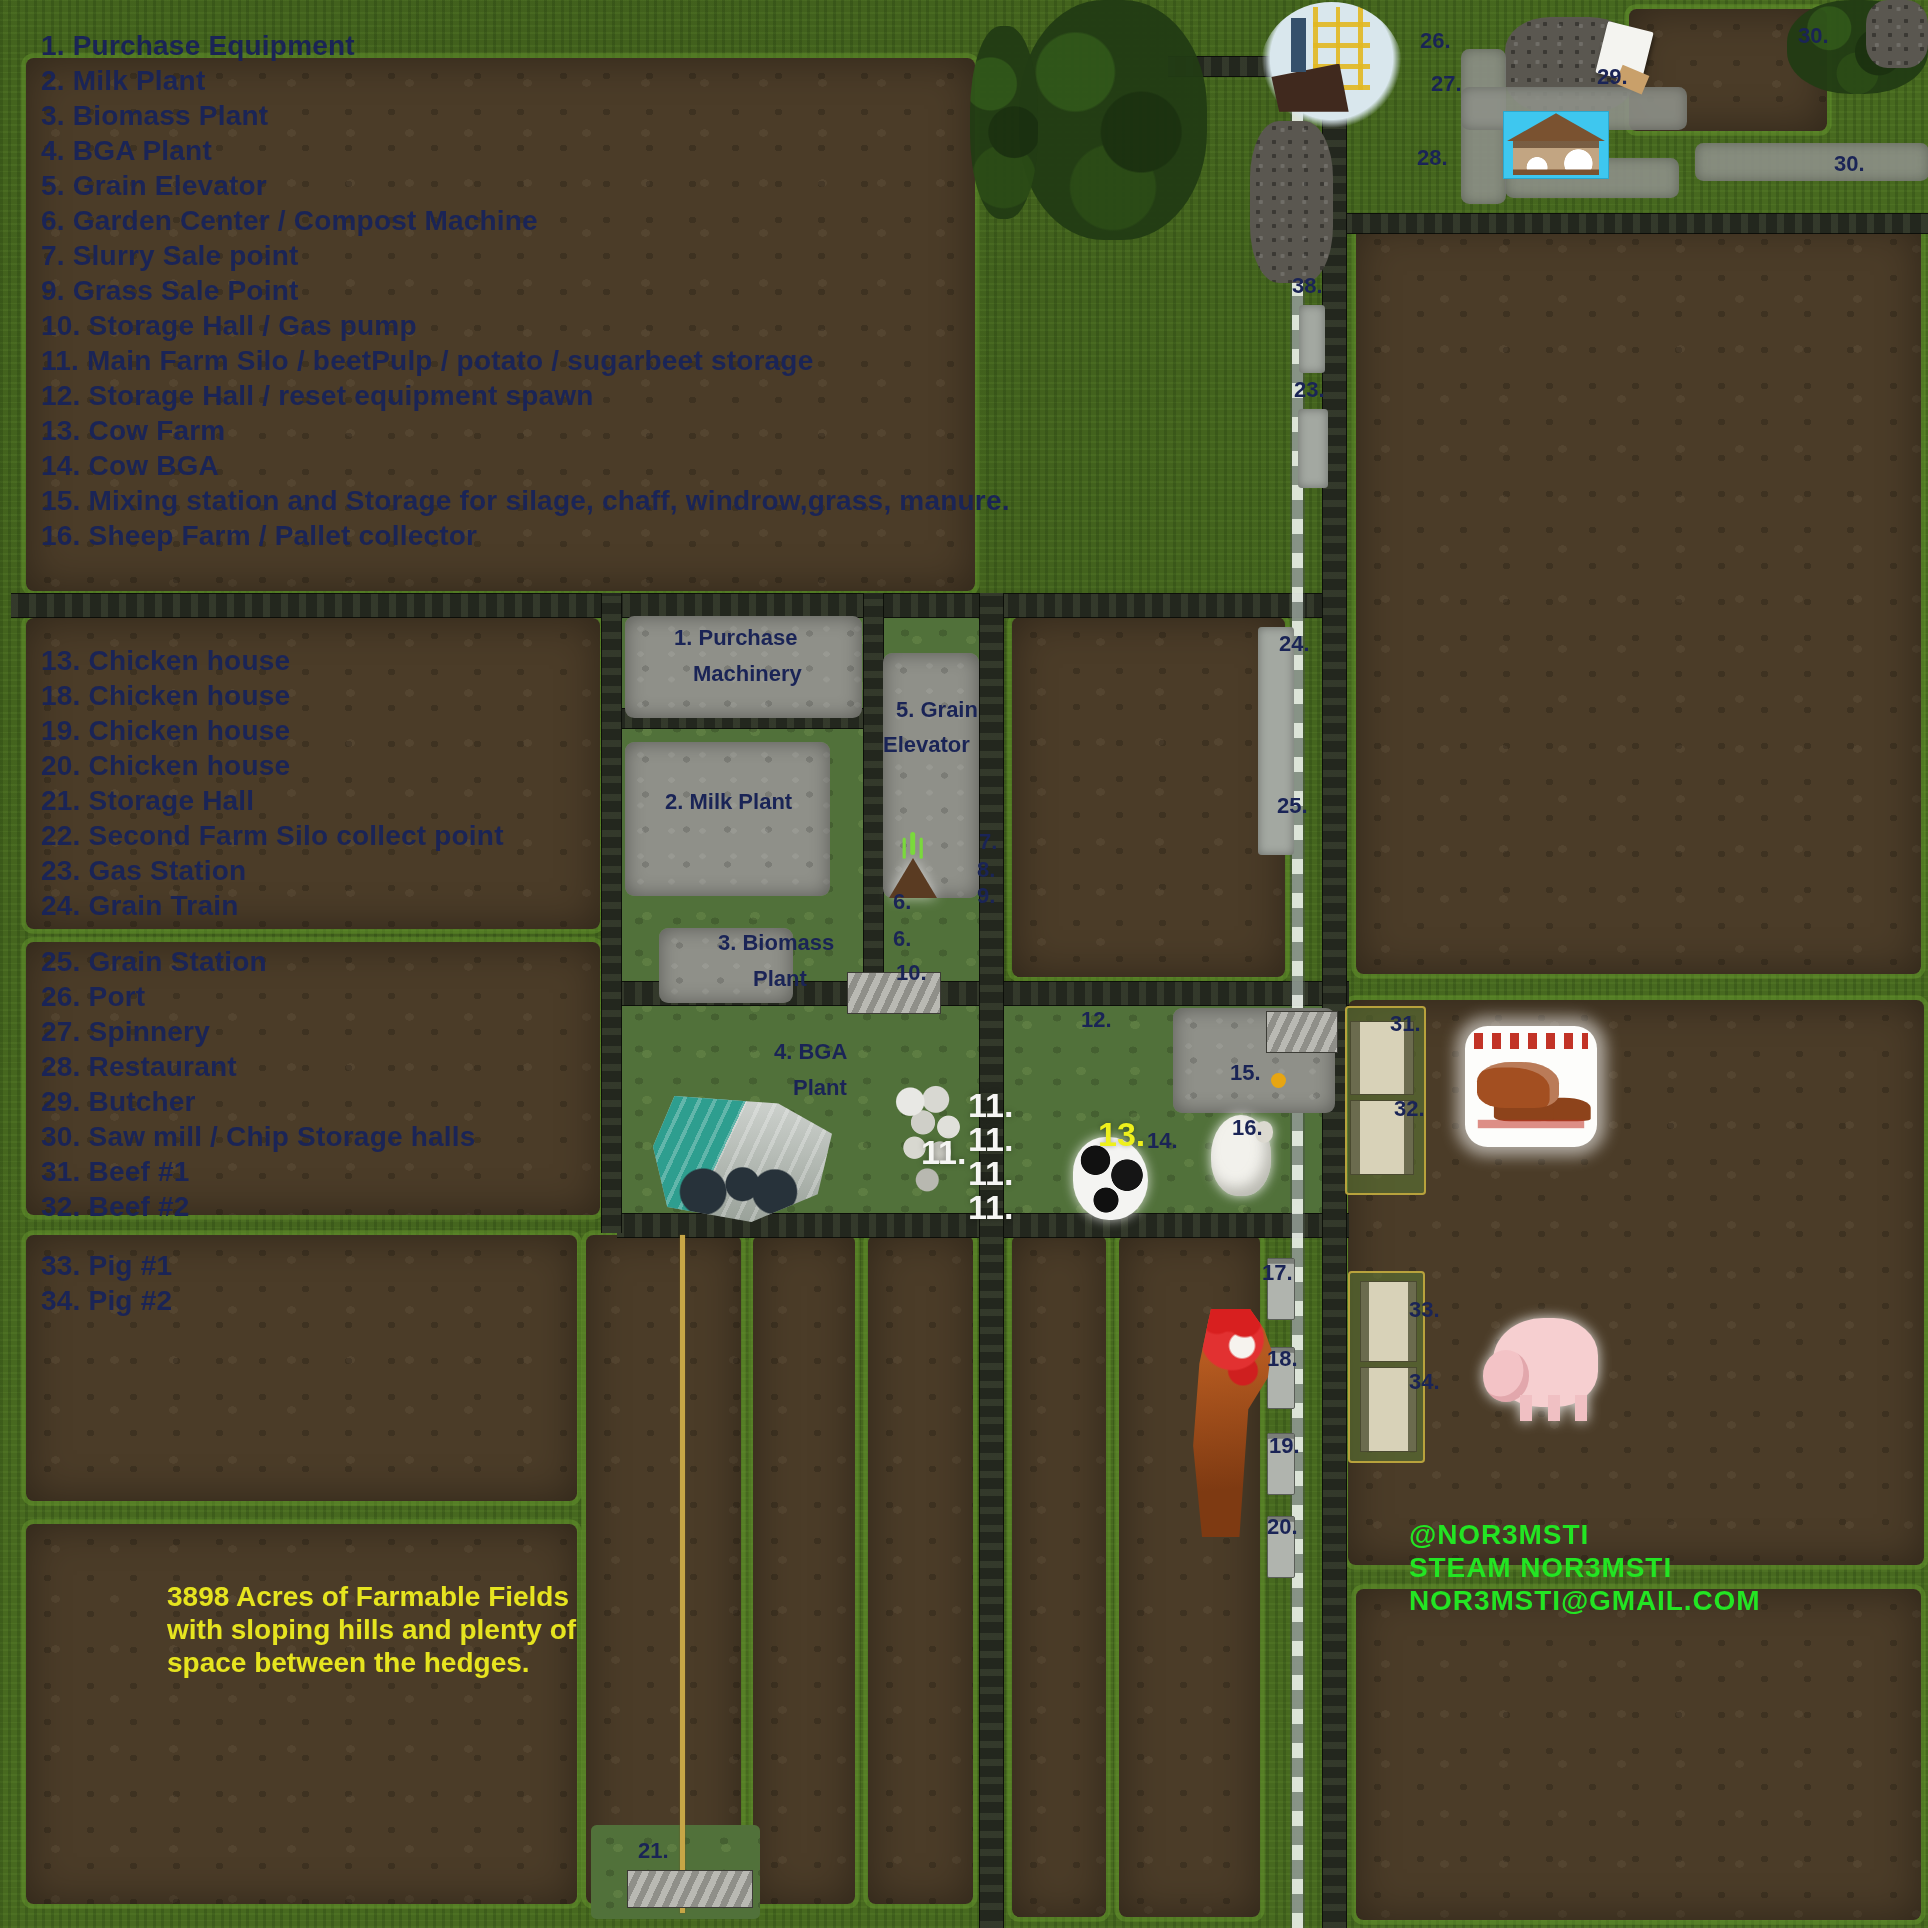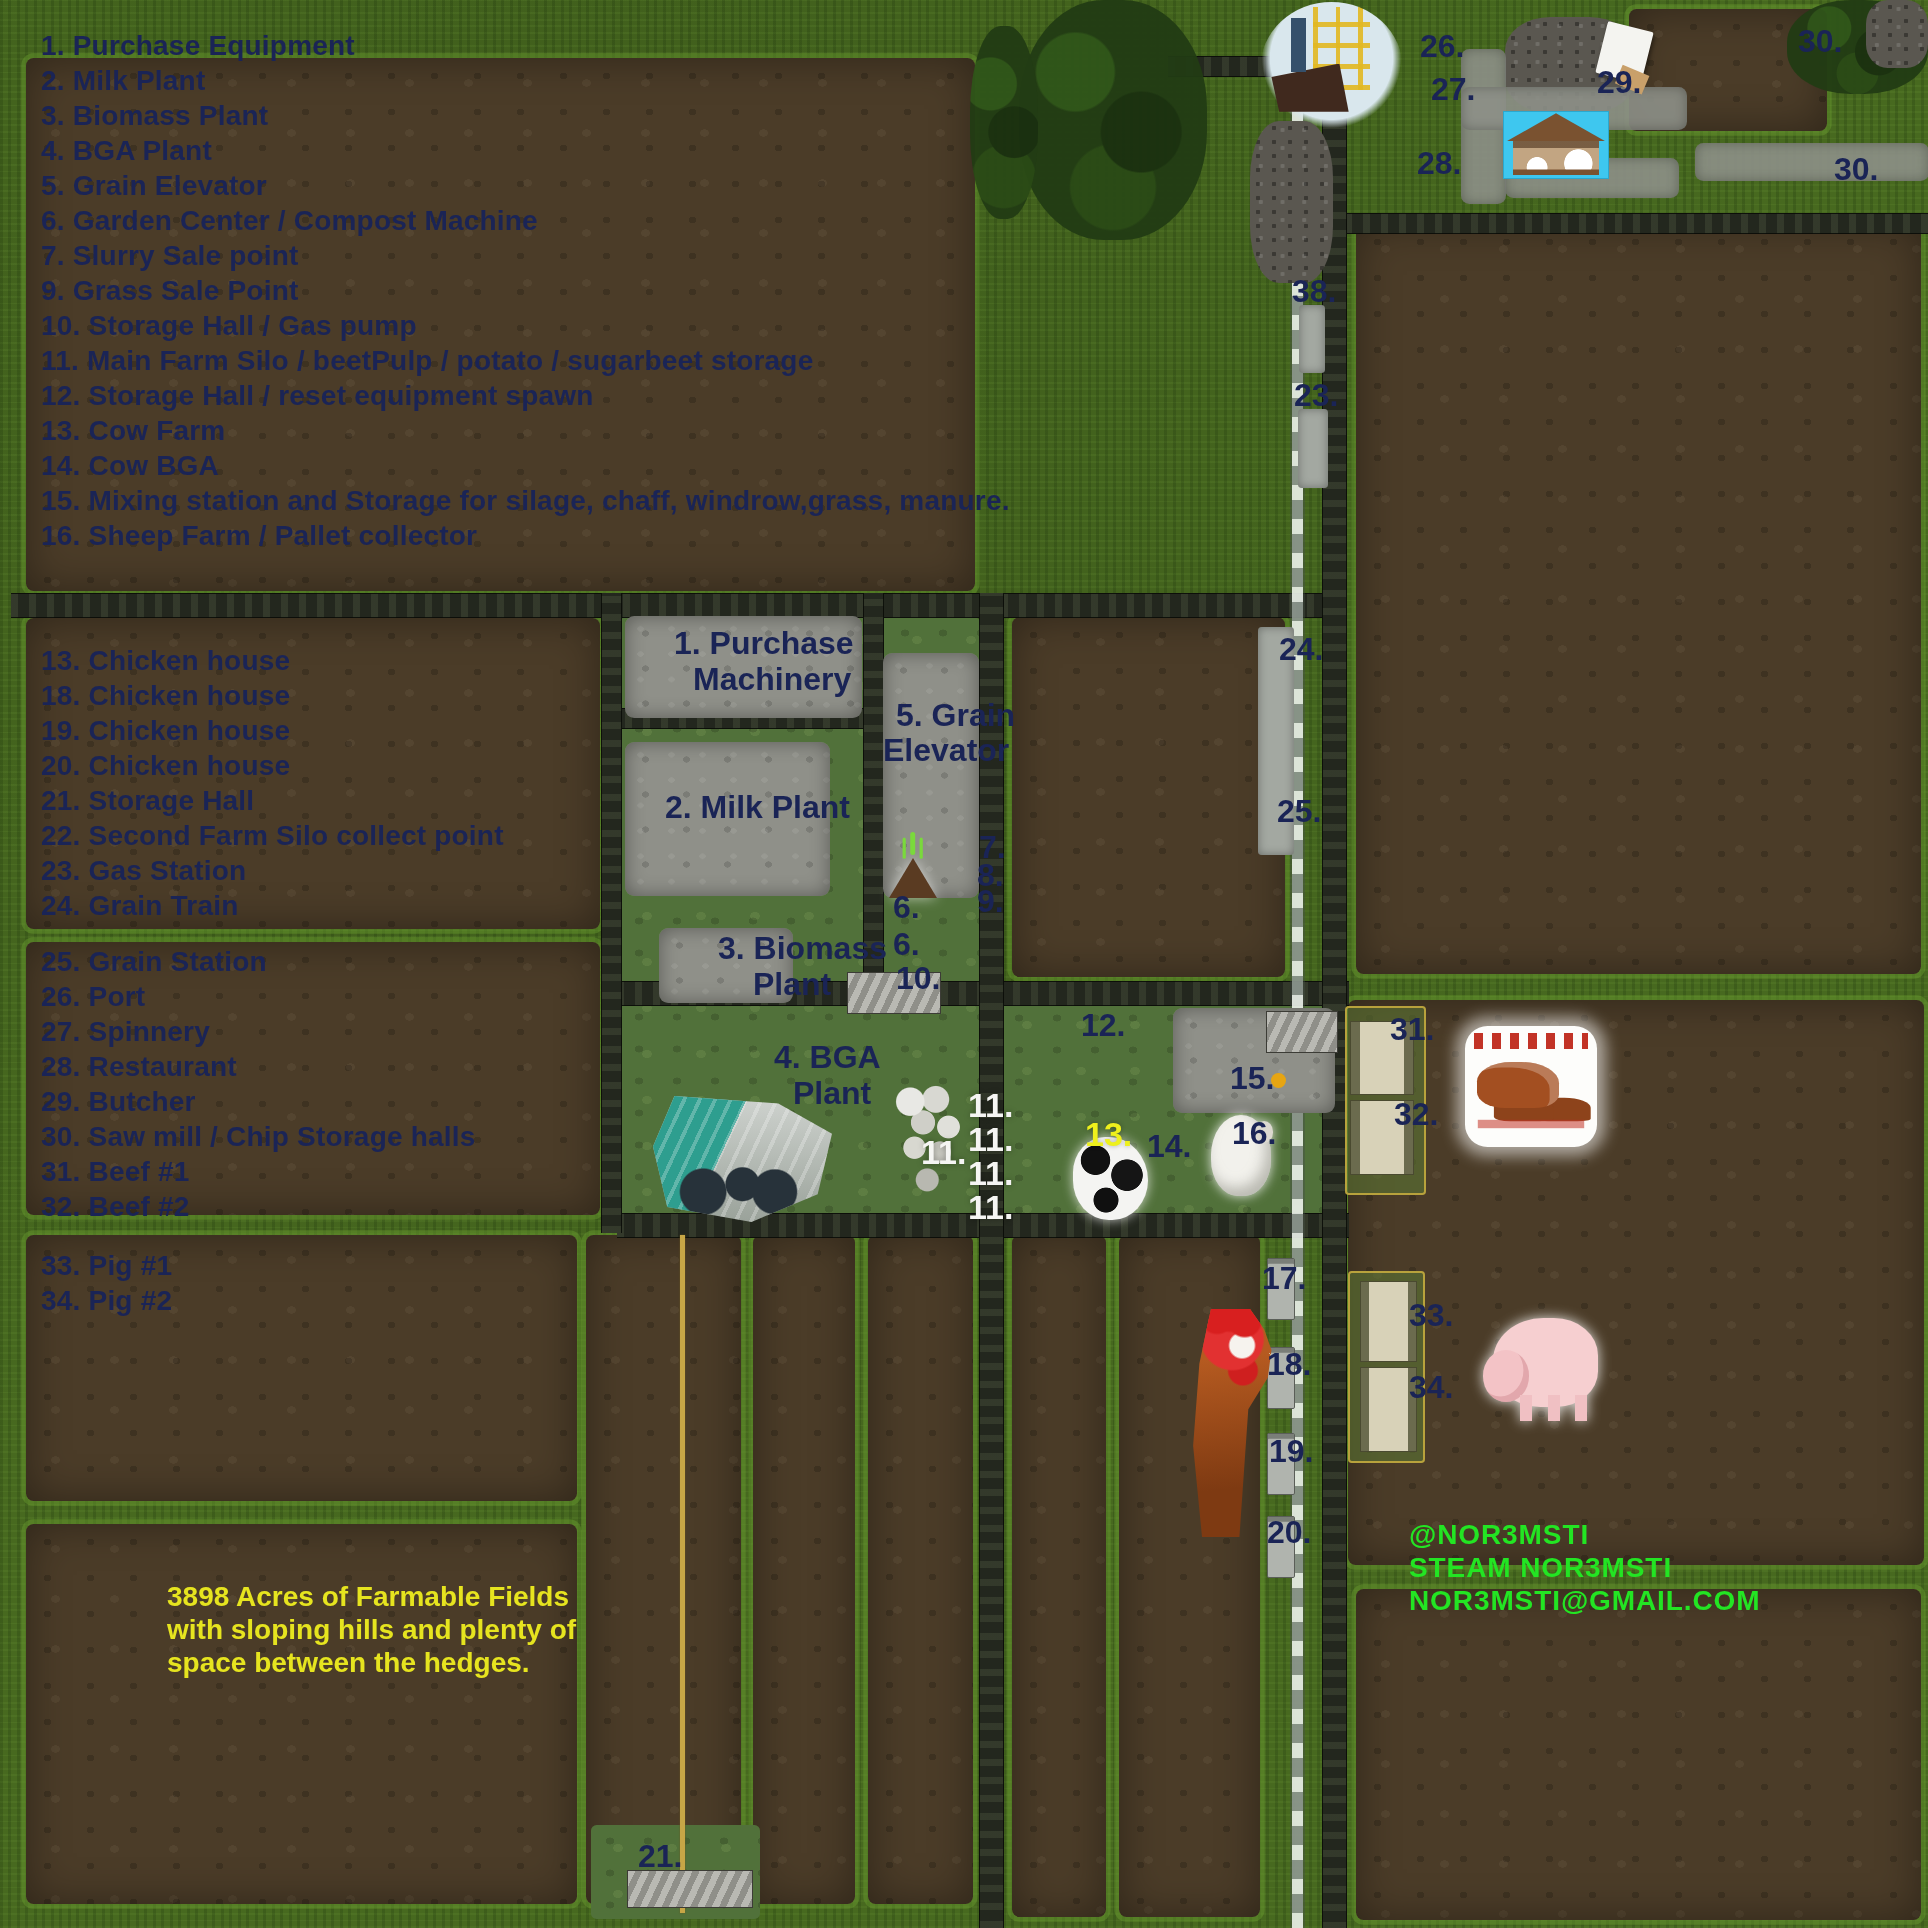--- a/index.html
+++ b/index.html
@@ -35,24 +35,24 @@
   .road-v{width:22.6px;border-left:1.9px solid rgba(8,10,6,.85);border-right:1.9px solid rgba(8,10,6,.85);
     background-image:repeating-linear-gradient(0deg, rgba(95,105,75,.28) 0 6.6px, transparent 6.6px 18px);}
   .rail{position:absolute;width:11.3px;
     background-image:repeating-linear-gradient(0deg,#e9efe8 0 15px,#8d978f 15px 34px);
     box-shadow:0 0 0 1.9px rgba(70,80,70,.5);opacity:.92;}
   .ypath{position:absolute;width:4.7px;background:#c7a646;box-shadow:0 0 1.9px #6b5a1d;}
   
   .legend-block{position:absolute;}
   .legend-line{font-weight:bold;font-size:28px;line-height:35px;color:#1a2456;
     letter-spacing:0.2px;white-space:nowrap;}
-  .map-label{position:absolute;font-weight:bold;font-size:32px;line-height:1;
+  .map-label{position:absolute;font-weight:bold;font-size:22px;line-height:1;
     color:#1a2456;white-space:nowrap;}
   .map-label.white{color:#f5f5f3;font-size:34px;text-shadow:0 0 6.6px rgba(0,0,0,.35);}
-  .map-label.yellow{color:#eef01c;font-size:34px;text-shadow:0 0 5.6px rgba(0,0,0,.3);}
+  .map-label.yellow{color:#eef01c;font-size:34px;text-shadow:0 0 5.6px rgba(0,0,0,.3);margin-left:13px;}
   .note-block{position:absolute;font-weight:bold;font-size:28px;line-height:33px;white-space:nowrap;}
   
   .icon{position:absolute;}
   .port-ship-photo{border-radius:50%;overflow:hidden;
     background:
       repeating-linear-gradient(0deg, rgba(226,184,33,.9) 0 4.7px, transparent 4.7px 21px) 62% 10%/40% 62% no-repeat,
       repeating-linear-gradient(90deg, rgba(226,184,33,.9) 0 4.7px, transparent 4.7px 22.6px) 62% 10%/40% 62% no-repeat,
       radial-gradient(circle at 50% 42%, #d9e7ed 0 58%, rgba(217,231,237,0) 66%);
     filter:blur(0.4px);}
   .port-ship-photo::before{content:"";position:absolute;left:8%;top:46%;width:54%;height:36%;

